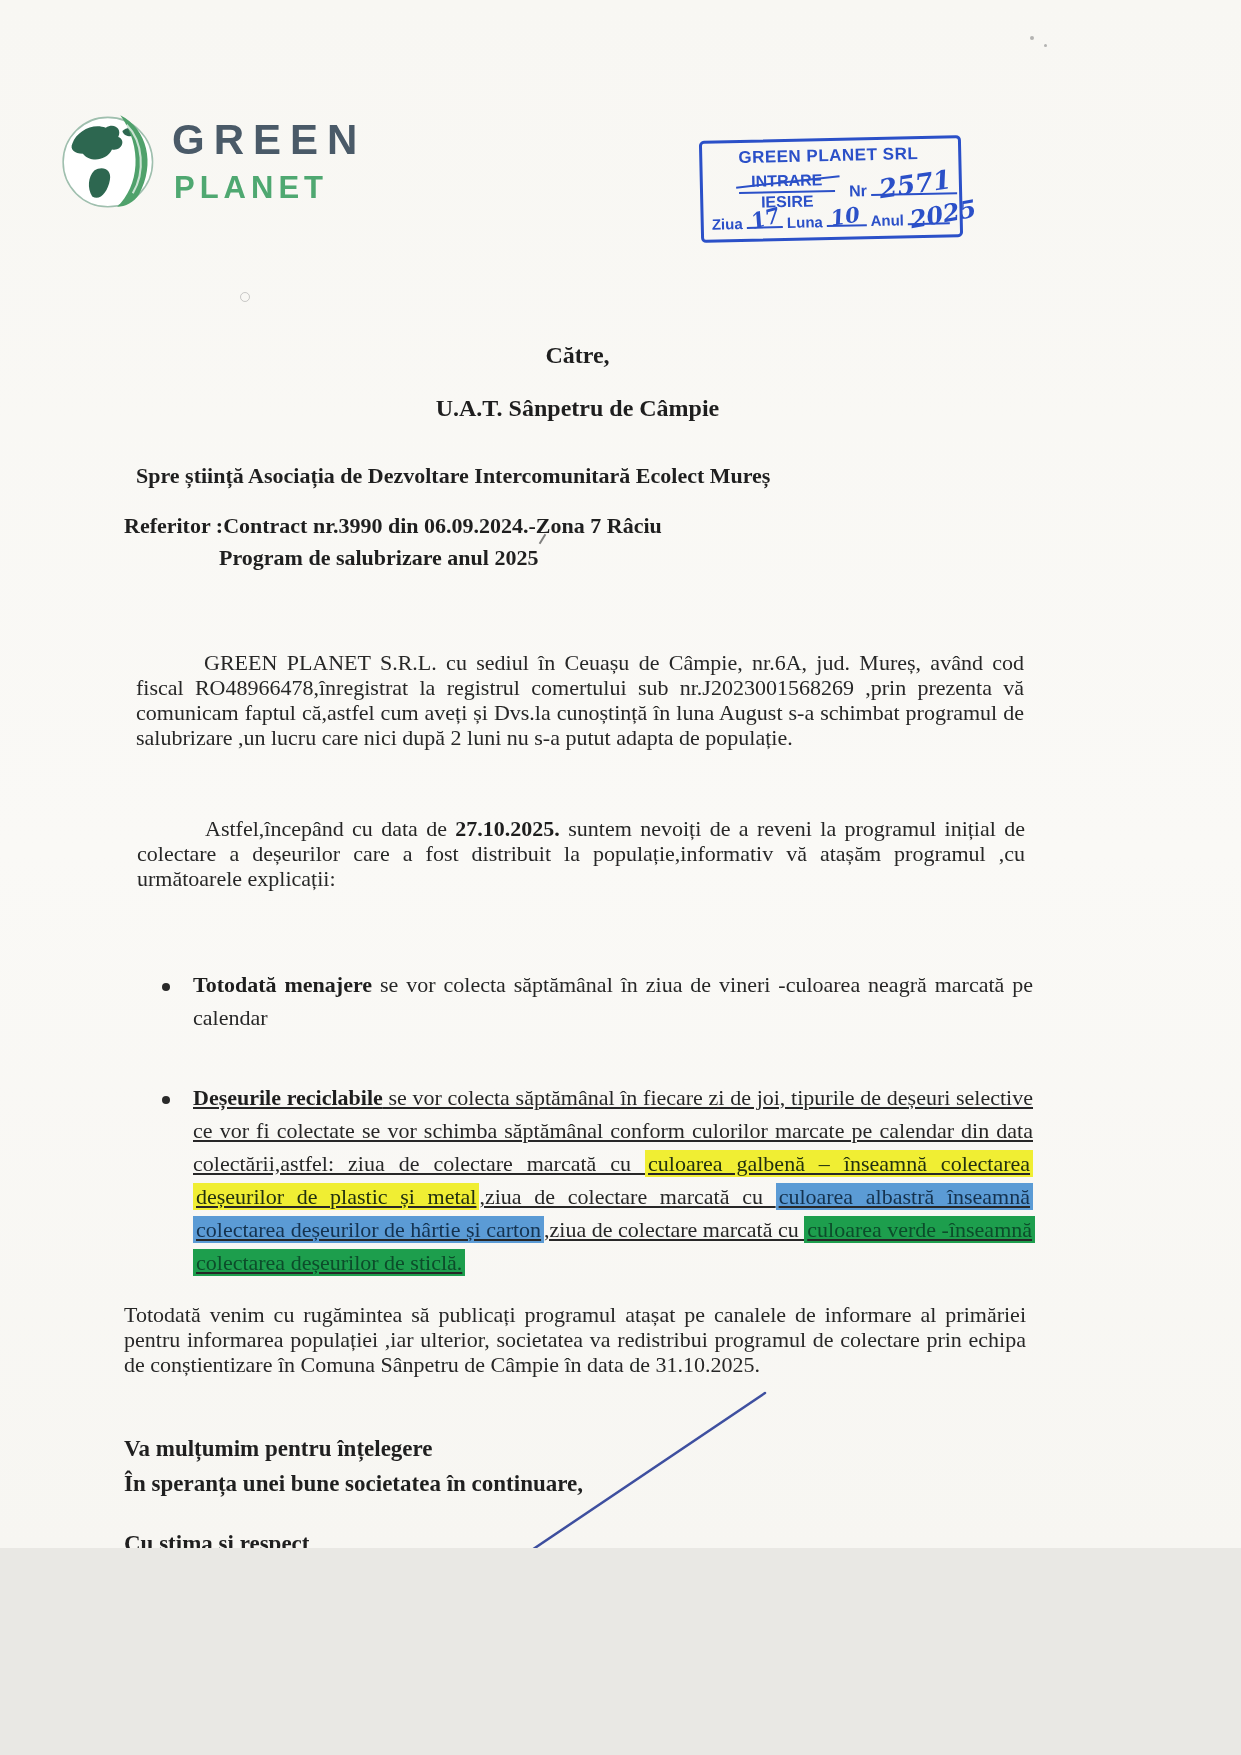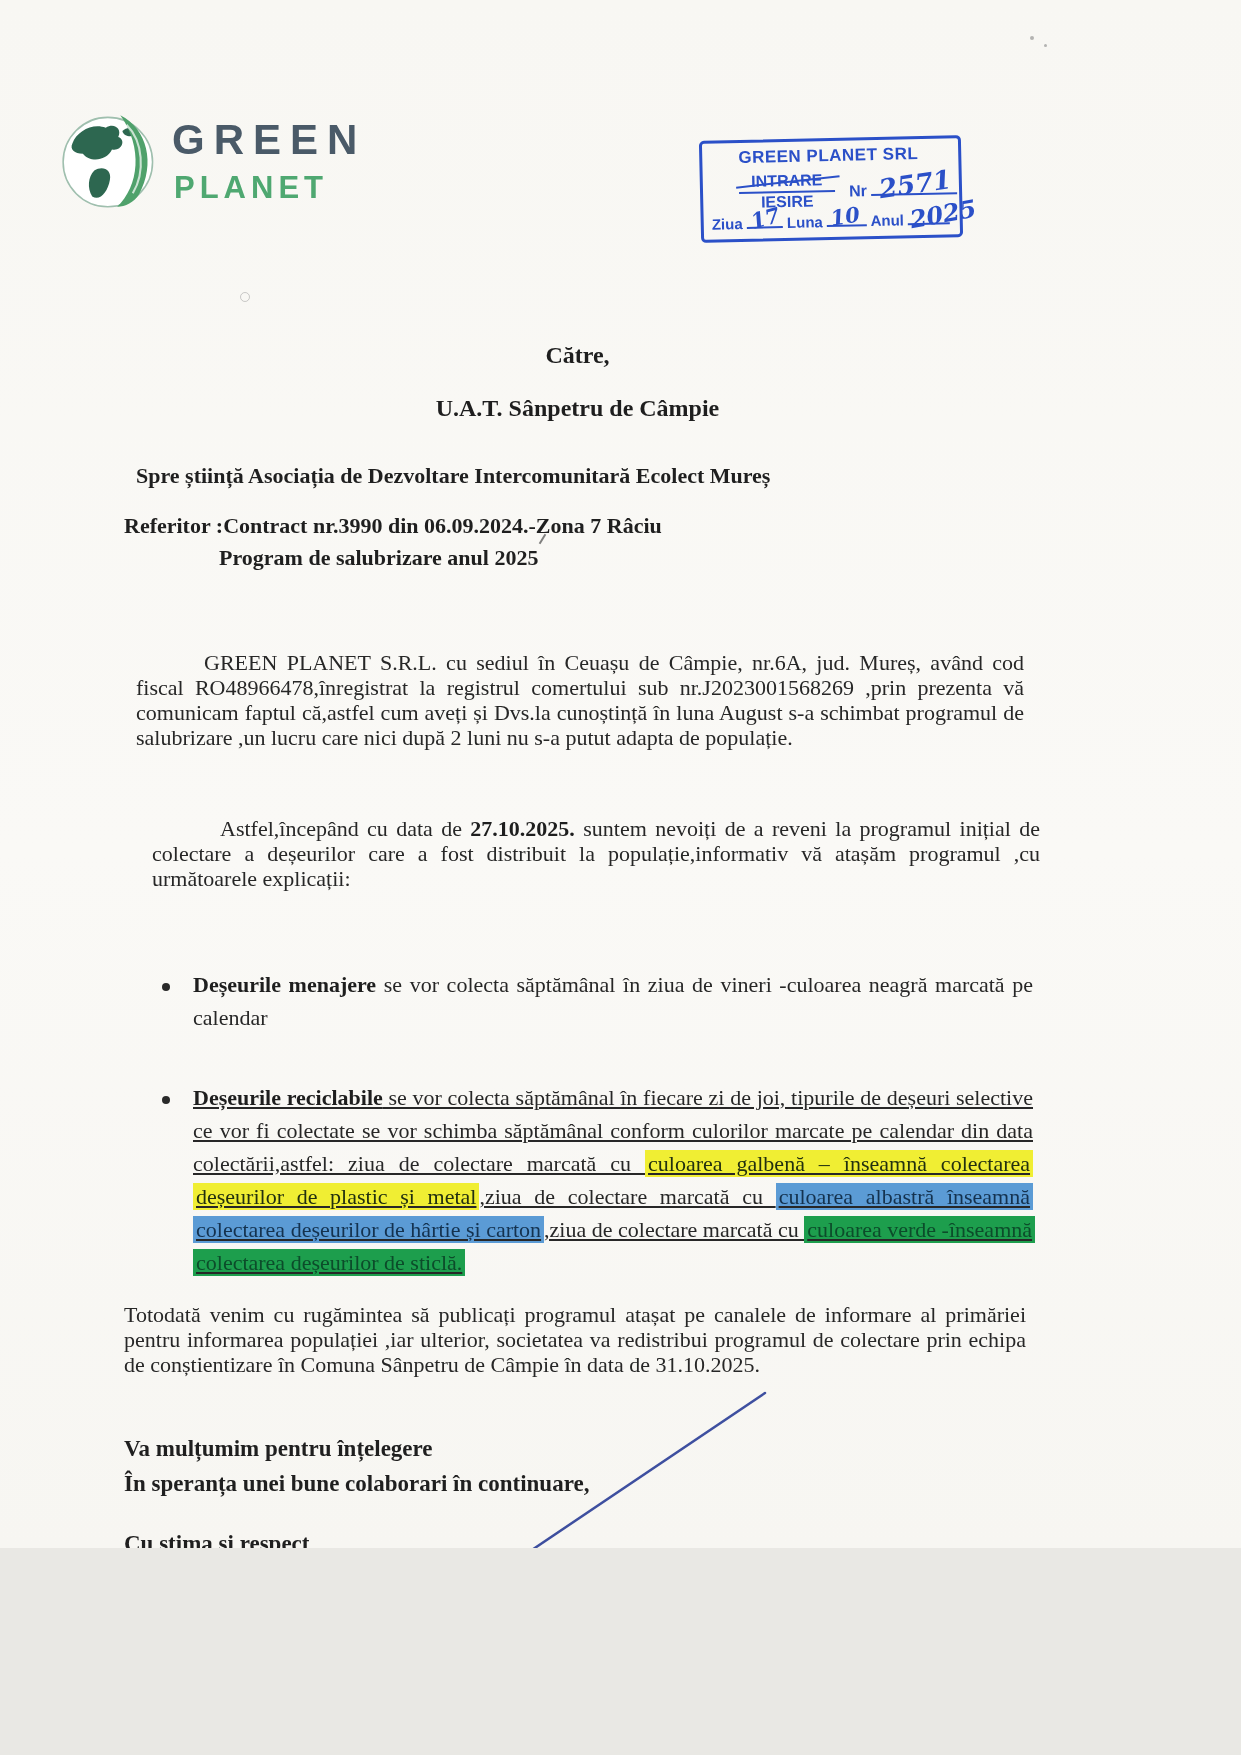--- a/index.html
+++ b/index.html
@@ -38,21 +38,21 @@
   .center-line { position:absolute; left:0; width:1155px; text-align:center; font-weight:700; color:#1e1e1e;margin-top:16px; }
   .catre { top:326px; font-size:24px; }
   .recipient { top:379px; font-size:24px; }
   .lead-line { position:absolute; font-weight:700; font-size:22px; color:#1f1f1f; }
   .spre { left:136px; top:463px; }
   .ref1 { left:124px; top:513px; }
   .ref2 { left:219px; top:545px; }
   
   .para { position:absolute; font-size:22px; line-height:25px; text-align:justify; color:#272727; }
   .p1 { left:136px; top:650px; width:888px; text-indent:68px; }
-  .p2 { left:152px; top:816px; width:888px; text-indent:68px; }
+  .p2 { left:137px; top:816px; width:888px; text-indent:68px; }
   .p3 { left:124px; top:1302px; width:902px; }
   .bullet-item { position:absolute; font-size:22px; line-height:33px; text-align:justify; color:#272727; }
   .b1 { left:193px; top:968px; width:840px; }
   .b2 { left:193px; top:1081px; width:840px;text-decoration:underline; }
   .bullet-dot { position:absolute; width:8px; height:8px; border-radius:50%; background:#2a2a2a; }
   .d1 { left:162px; top:983px; } .d2 { left:162px; top:1096px; }
   b { font-weight:700; color:#1e1e1e; }
   .hl { padding:1px 3px; -webkit-box-decoration-break:clone; box-decoration-break:clone; }
   .hl-y { background:#f0ee33; color:#22300f; }
   .hl-b { background:#5b9bd5; color:#14324f; }
@@ -119,29 +119,29 @@
   <div class="center-line recipient">U.A.T. Sânpetru de Câmpie</div>
   <div class="lead-line spre">Spre știință Asociația de Dezvoltare Intercomunitară Ecolect Mureș</div>
   <div class="lead-line ref1">Referitor :Contract nr.3990 din 06.09.2024.-Zona 7 Râciu</div>
   <div class="lead-line ref2">Program de salubrizare anul 2025</div>
 
   <div class="para p1">GREEN PLANET S.R.L. cu sediul în Ceuașu de Câmpie, nr.6A, jud. Mureș, având cod fiscal RO48966478,înregistrat la registrul comertului sub nr.J2023001568269 ,prin prezenta vă comunicam faptul că,astfel cum aveți și Dvs.la cunoștință  în luna August s-a schimbat programul de salubrizare ,un lucru care nici după 2 luni nu s-a putut adapta de populație.</div>
 
   <div class="para p2"><span>Astfel,începând cu data de </span><b>27.10.2025.</b><span>  suntem nevoiți de a  reveni la programul inițial de colectare a deșeurilor care a fost distribuit la populație,informativ vă atașăm programul ,cu următoarele explicații:</span></div>
 
   <span class="bullet-dot d1"></span>
-  <div class="bullet-item b1"><b>Deșeurile menajere</b><span> se vor colecta săptămânal în ziua de vineri  -culoarea neagră marcată pe calendar</span></div>
+  <div class="bullet-item b1"><b>Totodată menajere</b><span> se vor colecta săptămânal în ziua de vineri  -culoarea neagră marcată pe calendar</span></div>
 
   <span class="bullet-dot d2"></span>
   <div class="bullet-item b2"><b>Deșeurile reciclabile</b><span> se vor colecta săptămânal în fiecare zi de joi, tipurile de deșeuri selective ce vor fi colectate se vor schimba săptămânal conform culorilor marcate pe calendar din data colectării,astfel: ziua de colectare marcată cu </span><span class="hl hl-y">culoarea galbenă – înseamnă colectarea deșeurilor de plastic și metal</span><span>,ziua de colectare marcată cu </span><span class="hl hl-b">culoarea albastră înseamnă colectarea deșeurilor de  hârtie și carton</span><span>,ziua de colectare marcată cu </span><span class="hl hl-g">culoarea verde -înseamnă colectarea deșeurilor de sticlă.</span></div>
 
   <div class="para p3">Totodată venim cu rugămintea să publicați programul atașat pe canalele de informare al primăriei pentru informarea populației ,iar ulterior, societatea va redistribui programul de colectare prin echipa de conștientizare în Comuna Sânpetru de Câmpie în data de 31.10.2025.</div>
 
   <div class="closing c1">Va mulțumim pentru înțelegere</div>
-  <div class="closing c2">În speranța unei bune colaborari în continuare,</div>
+  <div class="closing c2">În speranța unei bune societatea în continuare,</div>
   <div class="closing c3">Cu stima și respect,</div>
 
   <div class="sig-block">
     <div>ILYES-TOTH BOTOND-LEHEL</div>
     <div>GREEN PLANET  S.R.L.</div>
   </div>
 
   <svg class="ink-overlay" viewBox="0 0 500 410" aria-hidden="true">
     <g stroke="#3a5fc6" fill="none" opacity="0.85">
       <circle cx="220" cy="312" r="98" stroke-width="2.5"></circle>

